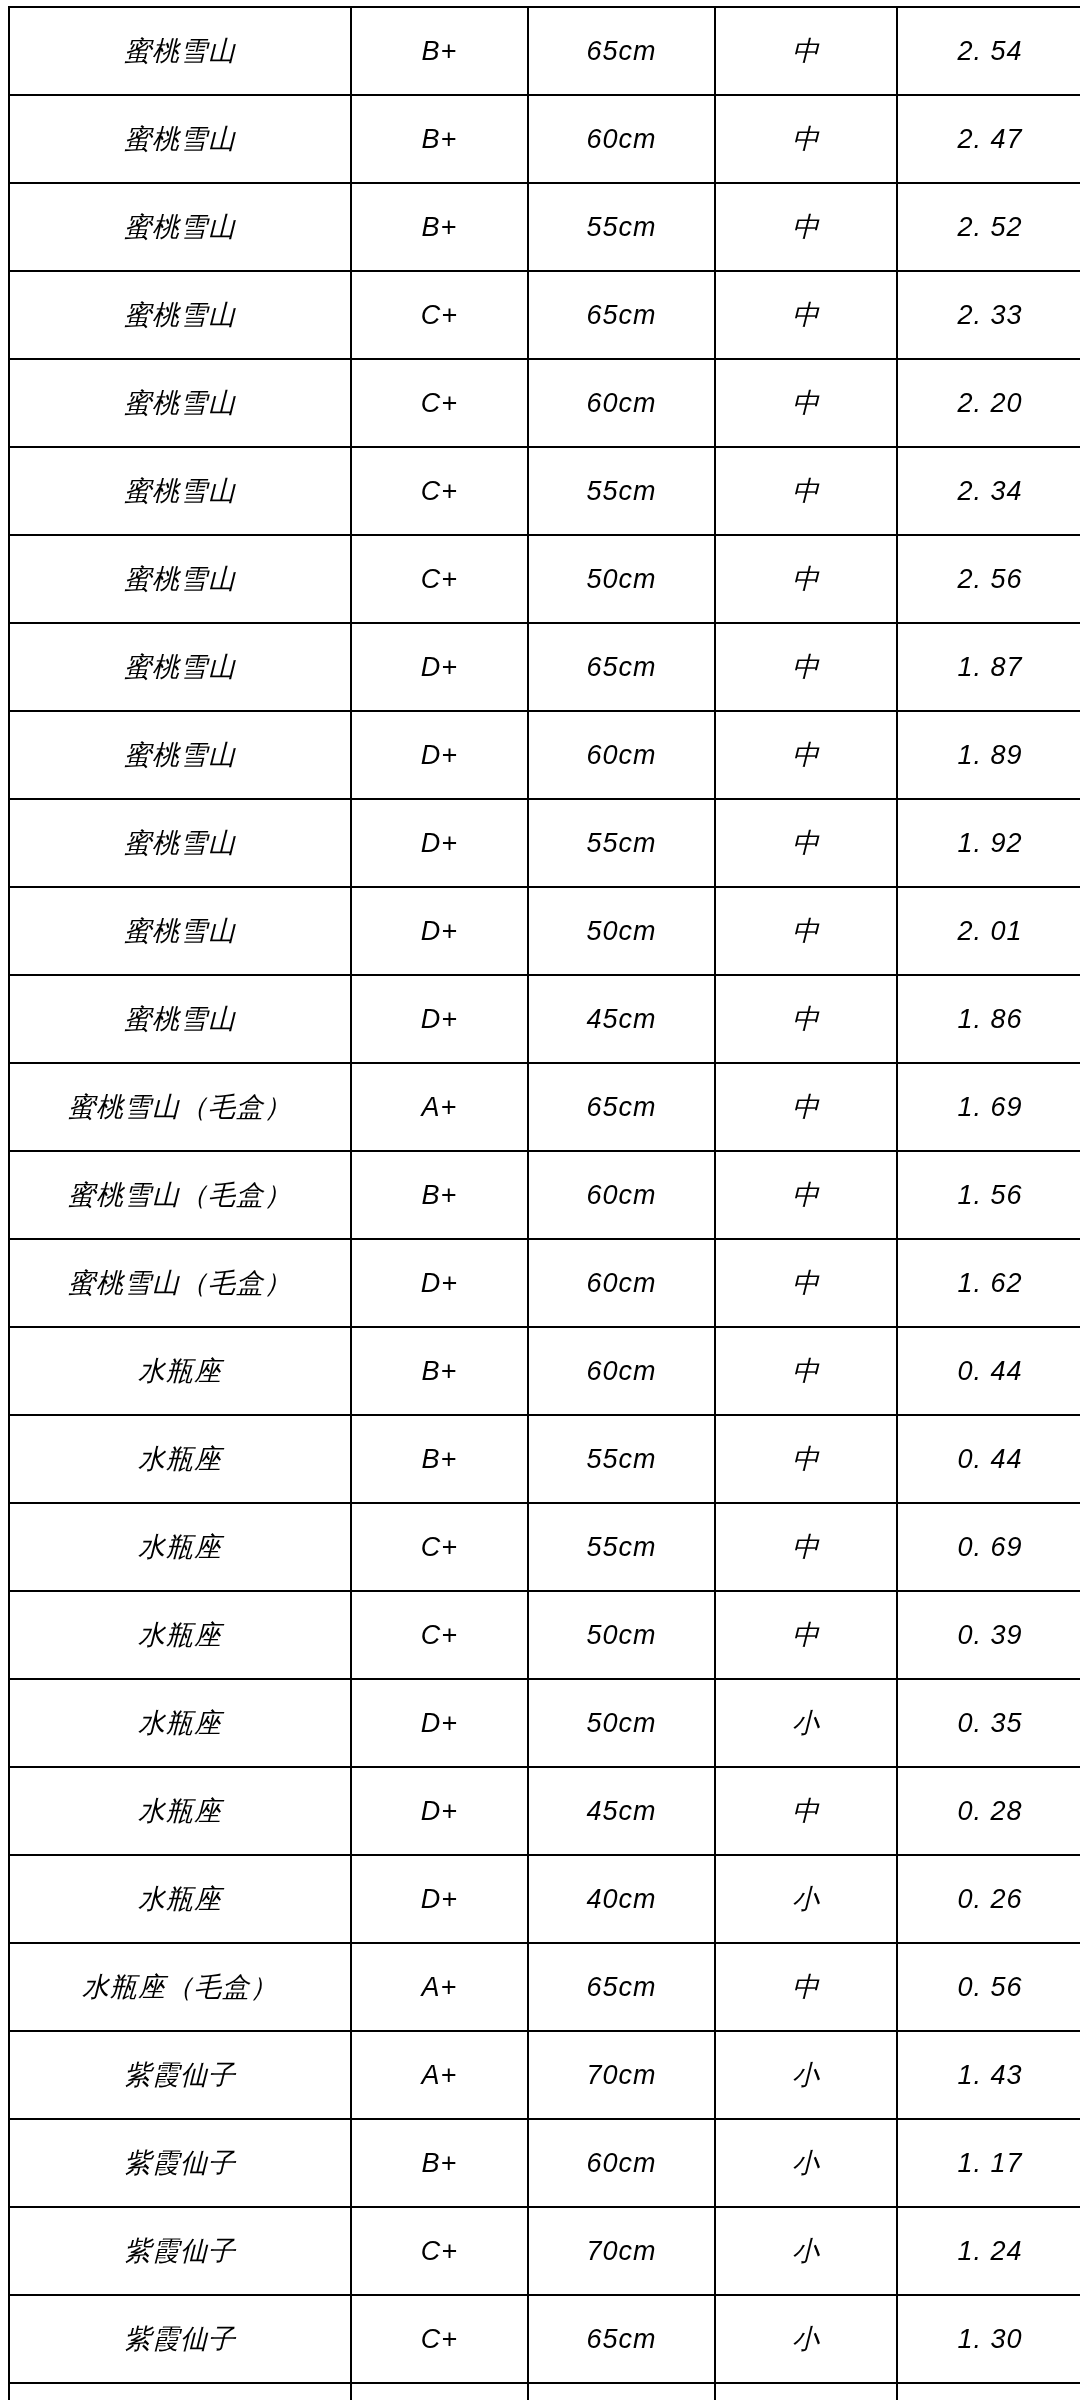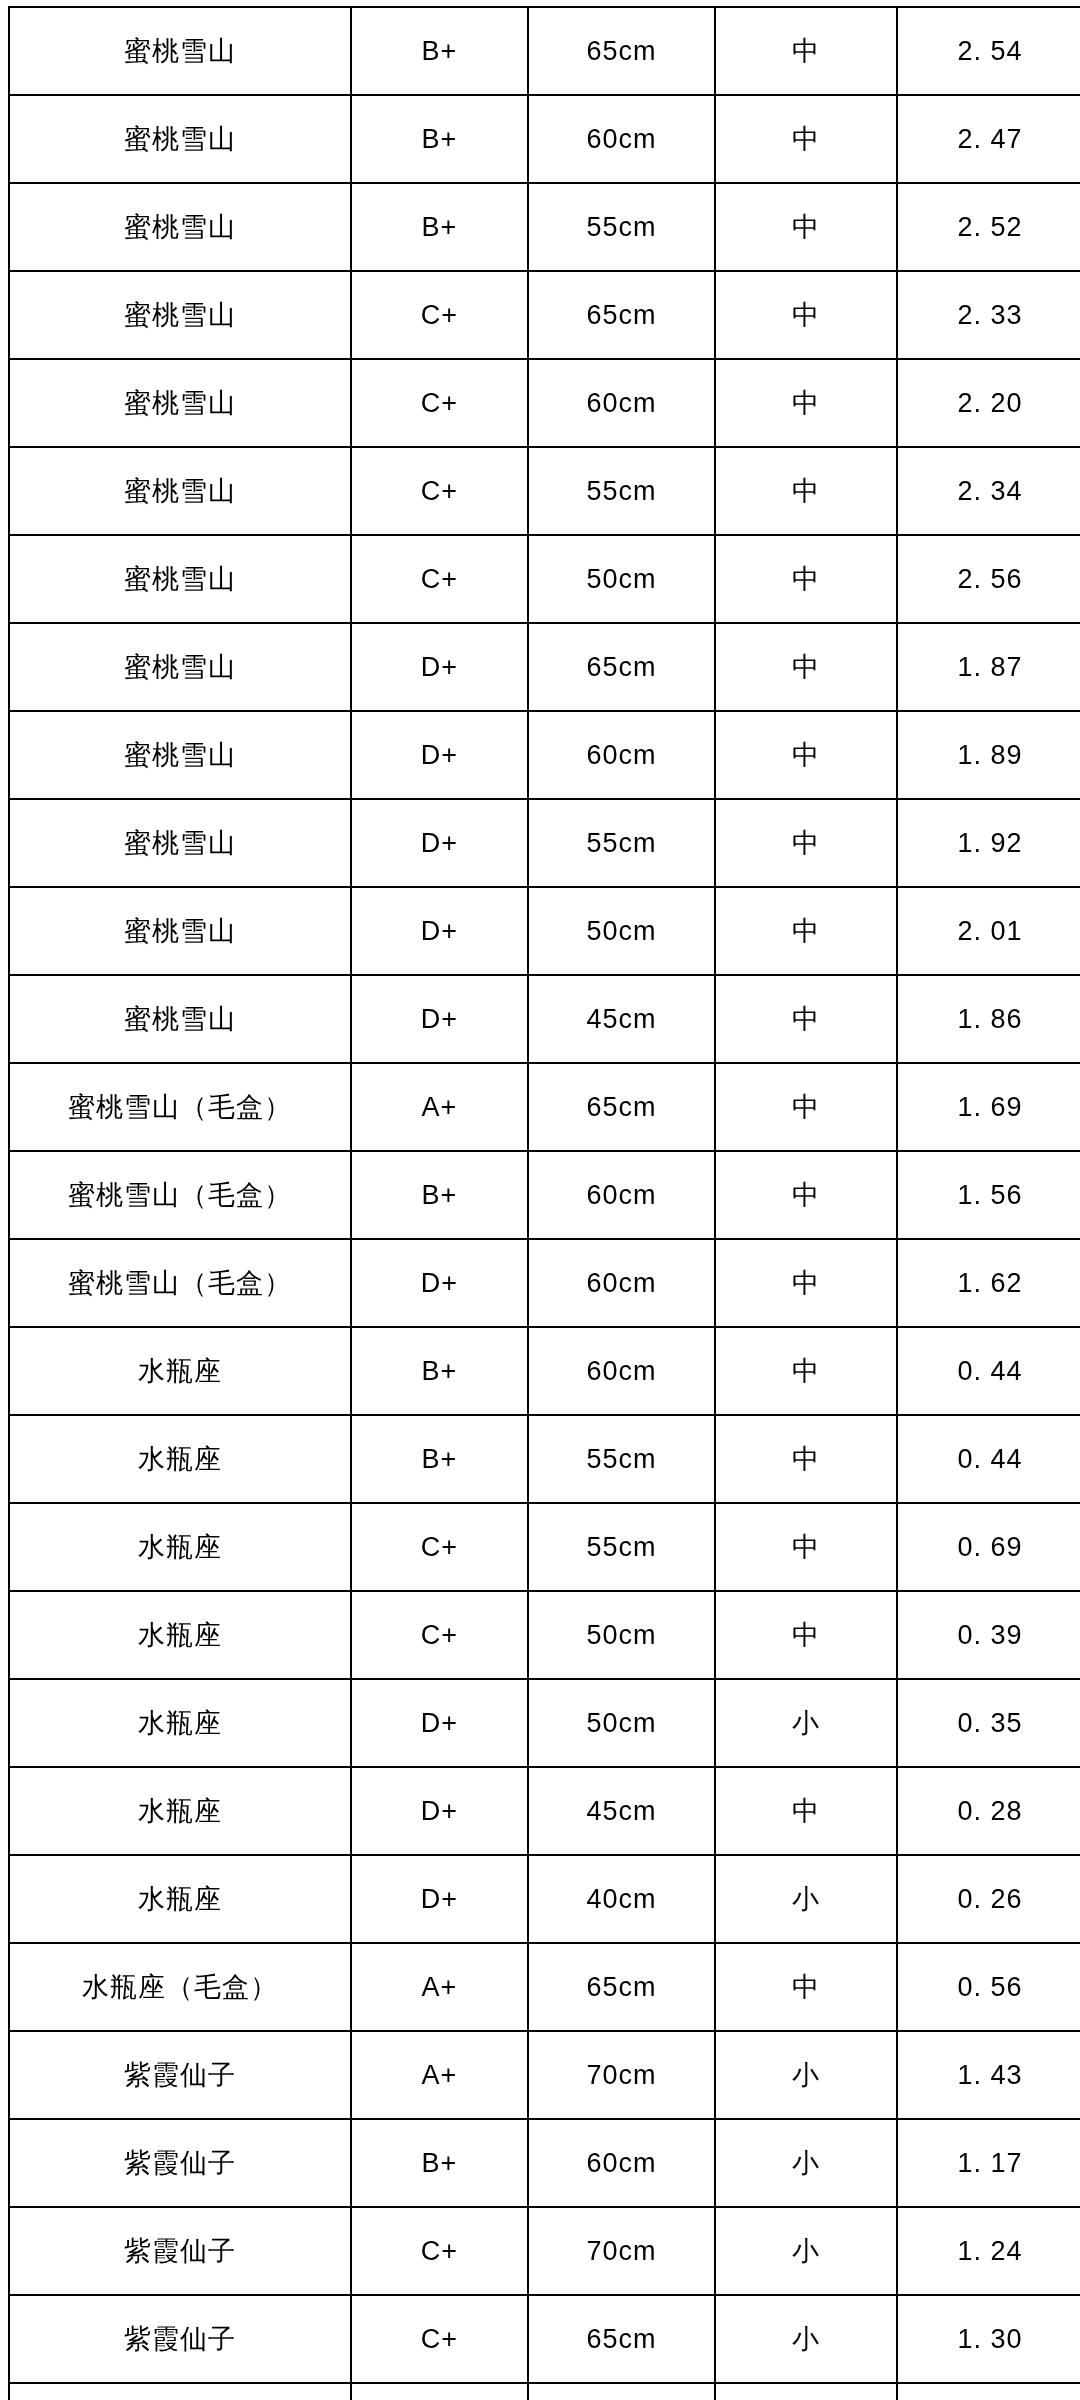--- a/index.html
+++ b/index.html
@@ -11,20 +11,21 @@
     width: 1080px;
     height: 2400px;
     font-family: "Liberation Sans", sans-serif;
     color: #000000;
   }
   .sheet {
     width: 956px;
     height: 2400px;
     box-sizing: border-box;
     padding: 6px 8px 6px 8px;
+    font-style: italic;
   }
   table.data-table {
     border-collapse: collapse;
     table-layout: fixed;
     width: 1064px;
     margin: 0;
   }
   table.data-table td {
     border: 2px solid #000000;
     text-align: center;

